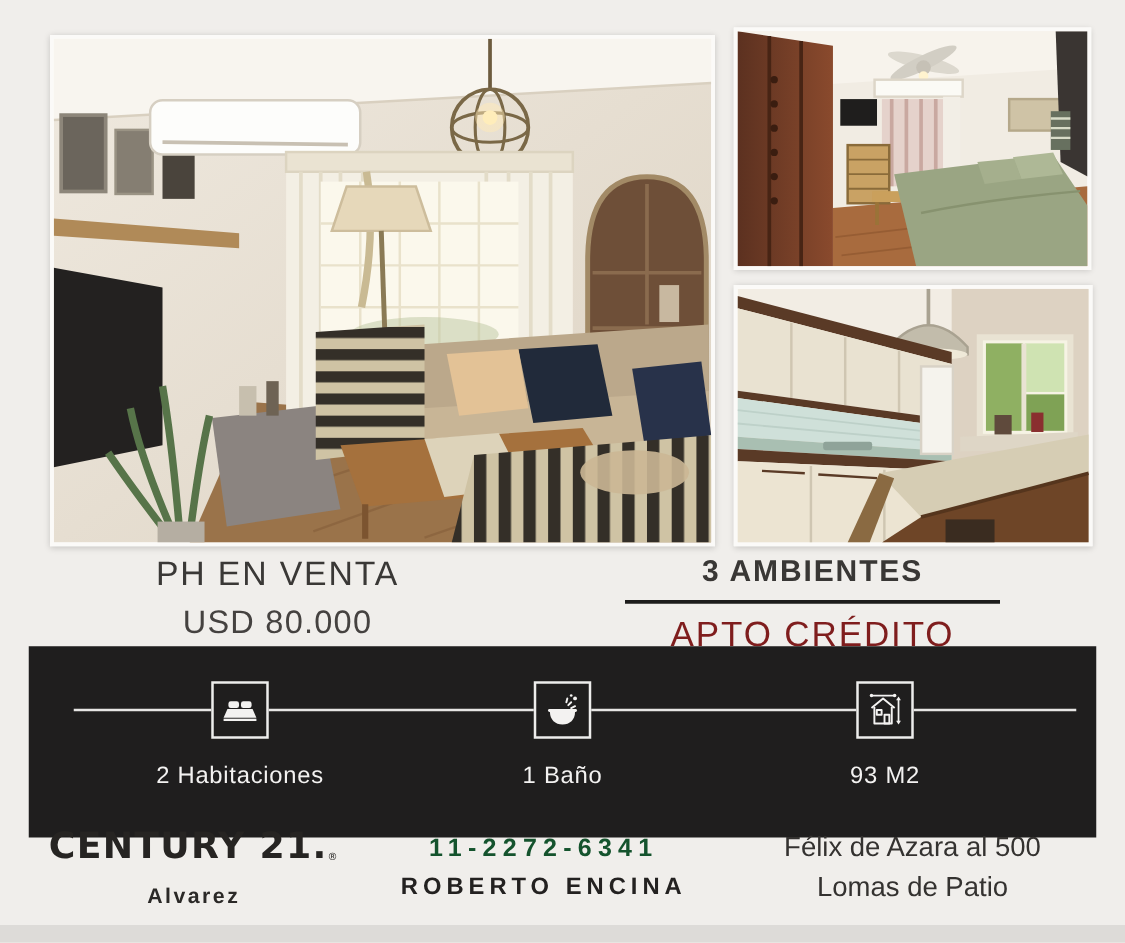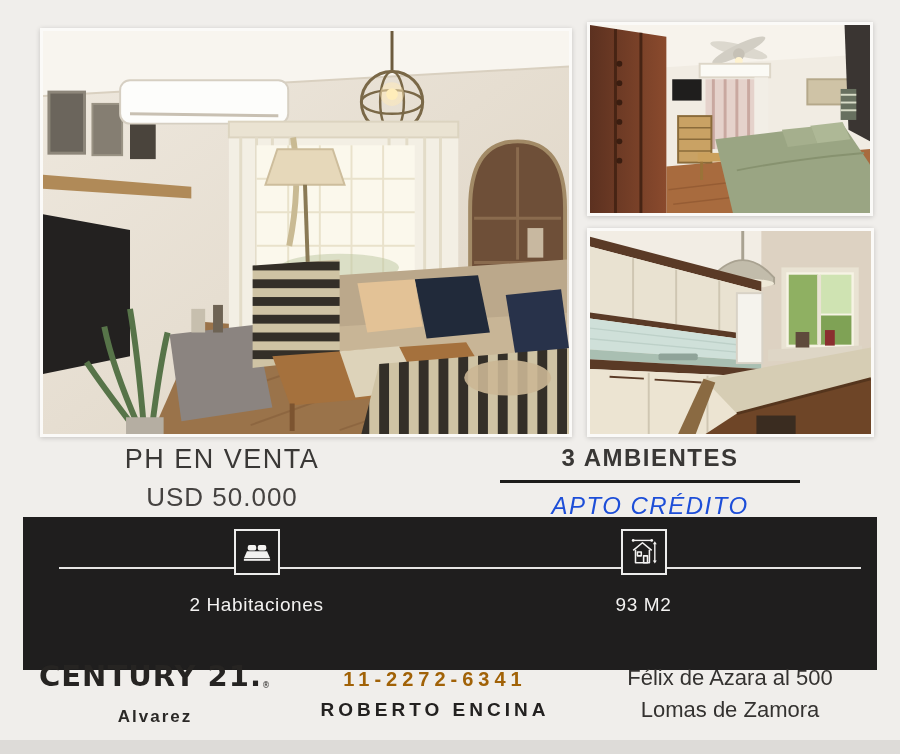--- a/index.html
+++ b/index.html
@@ -16,44 +16,44 @@
   .photo-living {left:40px; top:28px; width:532px;height:409px;}
   .photo-bedroom{left:587px;top:22px; width:286px;height:194px;}
   .photo-kitchen{left:587px;top:228px;width:287px;height:209px;}
   
   .title-block{position:absolute;left:40px;top:444px;width:364px;text-align:center;}
   .title-main{font-size:27px;font-weight:500;letter-spacing:1.5px;color:#3a3836;}
   .title-price{font-size:26px;font-weight:400;letter-spacing:1px;margin-top:7px;color:#454240;}
   .rooms-block{position:absolute;left:478px;top:444px;width:344px;text-align:center;}
   .rooms-main{font-size:24px;font-weight:700;letter-spacing:1.5px;color:#393735;}
   .rooms-divider{height:3px;background:#1d1c1b;margin:8px 22px 9px 22px;}
-  .rooms-credit{font-size:24px;font-weight:500;letter-spacing:1.5px;color:#1d4ed8;font-style:italic;}
+  .rooms-credit{font-size:28px;font-weight:500;letter-spacing:1.5px;color:#7f1d1d;}
   
   .banner{position:absolute;left:23px;top:517px;width:854px;height:153px;background:#1f1e1e;}
   .banner-line{position:absolute;left:36px;right:16px;top:50px;height:2px;background:#e6e5e4;}
-  .banner-features{position:relative;display:flex;padding:12px 40px 0 40px;}
+  .banner-features{position:relative;display:flex;padding:28px 40px 0 40px;}
   .feature{flex:1;display:flex;flex-direction:column;align-items:center;}
   .feature-box{
     width:46px;height:46px;border:2px solid #ededec;background:#1f1e1e;
     display:flex;align-items:center;justify-content:center;position:relative;z-index:2;
   }
   .feature-box svg{display:block;}
   .feature-label{margin-top:19px;font-size:19px;letter-spacing:.6px;color:#f3f2f1;font-weight:400;}
   
   .footer{position:absolute;left:0;top:652px;width:900px;height:84px;
           display:flex;align-items:center;}
   .footer-col{display:flex;flex-direction:column;align-items:center;justify-content:center;}
   .col-brand{width:310px;}
   .col-contact{width:250px;}
   .col-address{width:340px;}
   .brand-line{font-family:"DejaVu Sans","Liberation Sans",sans-serif;
               font-size:29px;font-weight:800;letter-spacing:1px;color:#262422;line-height:1;}
   .brand-line sup{font-size:8px;font-weight:400;vertical-align:-2px;}
   .brand-office{margin-top:16px;font-size:17px;font-weight:700;letter-spacing:2px;color:#2b2927;}
-  .contact-phone{font-size:20px;font-weight:600;letter-spacing:5px;color:#a16207;white-space:nowrap;}
+  .contact-phone{font-size:20px;font-weight:600;letter-spacing:5px;color:#14532d;white-space:nowrap;}
   .contact-agent{margin-top:8px;font-size:19px;font-weight:600;letter-spacing:4px;color:#232120;white-space:nowrap;}
   .address-line{font-size:22px;font-weight:400;color:#343230;line-height:1.45;}
 </style>
 </head>
 <body>
 
 <div class="flyer">
 
   <div class="photo photo-living">
     <svg viewBox="0 0 532 409" preserveAspectRatio="none">
@@ -286,21 +286,21 @@
       <polygon points="116,152 287,120 287,152 150,188" fill="#d6cdb4"></polygon>
       <polygon points="150,188 287,152 287,209 118,209" fill="#6e4527"></polygon>
       <path d="M150,188 L287,152" stroke="#55351d" stroke-width="3"></path>
       <rect x="170" y="190" width="40" height="19" fill="#3a2c20"></rect>
       <polygon points="90,209 116,152 128,156 108,209" fill="#8a6a42"></polygon>
     </svg>
   </div>
 
   <div class="title-block">
     <div class="title-main">PH EN VENTA</div>
-    <div class="title-price">USD 50.000</div>
+    <div class="title-price">USD 80.000</div>
   </div>
 
   <div class="rooms-block">
     <div class="rooms-main">3 AMBIENTES</div>
     <div class="rooms-divider"></div>
     <div class="rooms-credit">APTO CRÉDITO</div>
   </div>
 
   <div class="banner">
     <div class="banner-line"></div>
@@ -313,20 +313,36 @@
               <rect x="10" y="13" width="11" height="7" rx="2.5"></rect>
               <rect x="23" y="13" width="11" height="7" rx="2.5"></rect>
               <path d="M9,21 h26 l4,9 H5 Z"></path>
               <rect x="5" y="31" width="34" height="2.4"></rect>
             </g>
           </svg>
         </div>
         <div class="feature-label">2 Habitaciones</div>
       </div>
 
+      <div class="feature">
+        <div class="feature-box">
+          <svg width="34" height="34" viewBox="0 0 44 44">
+            <path d="M9,24 h26 c0,8 -5.5,13 -13,13 s-13,-5 -13,-13 Z" fill="#f3f2f1"></path>
+            <rect x="7" y="21" width="30" height="3" rx="1.5" fill="#f3f2f1"></rect>
+            <g stroke="#f3f2f1" stroke-width="2" stroke-linecap="round">
+              <path d="M28,17 l3,-3"></path>
+                <path d="M31,20 l4,-2"></path>
+                <path d="M26,14 l1,-4"></path>
+            </g>
+            <circle cx="35" cy="10" r="2" fill="#f3f2f1"></circle>
+            <circle cx="31" cy="7" r="1.4" fill="#f3f2f1"></circle>
+          </svg>
+        </div>
+        <div class="feature-label">1 Baño</div>
+      </div>
 
       <div class="feature">
         <div class="feature-box">
           <svg width="34" height="34" viewBox="0 0 44 44">
             <g fill="none" stroke="#f3f2f1" stroke-width="2" stroke-linejoin="round">
               <path d="M8,20 L20,10 L32,20"></path>
               <path d="M11,19 V36 H29 V19"></path>
               <rect x="13.5" y="22" width="5" height="5"></rect>
               <rect x="21.5" y="27" width="5" height="9"></rect>
             </g>
@@ -353,17 +369,17 @@
     <div class="footer-col col-brand">
       <div class="brand-line"><span>CENTURY 21.</span><sup>®</sup></div>
       <div class="brand-office">Alvarez</div>
     </div>
     <div class="footer-col col-contact">
       <div class="contact-phone">11-2272-6341</div>
       <div class="contact-agent">ROBERTO ENCINA</div>
     </div>
     <div class="footer-col col-address">
       <div class="address-line">Félix de Azara al 500</div>
-      <div class="address-line">Lomas de Zamora</div>
+      <div class="address-line">Lomas de Patio</div>
     </div>
   </div>
 
 </div>
 
 </body></html>

